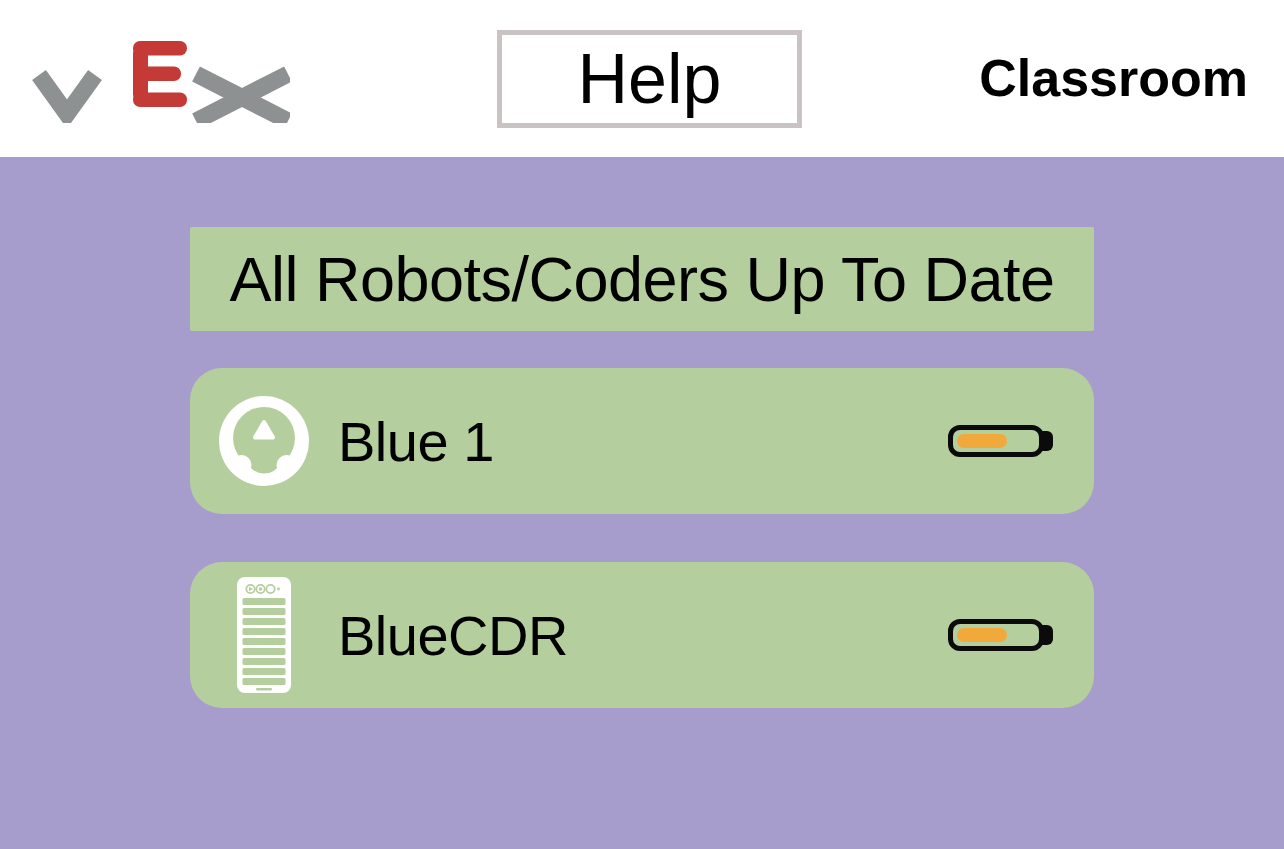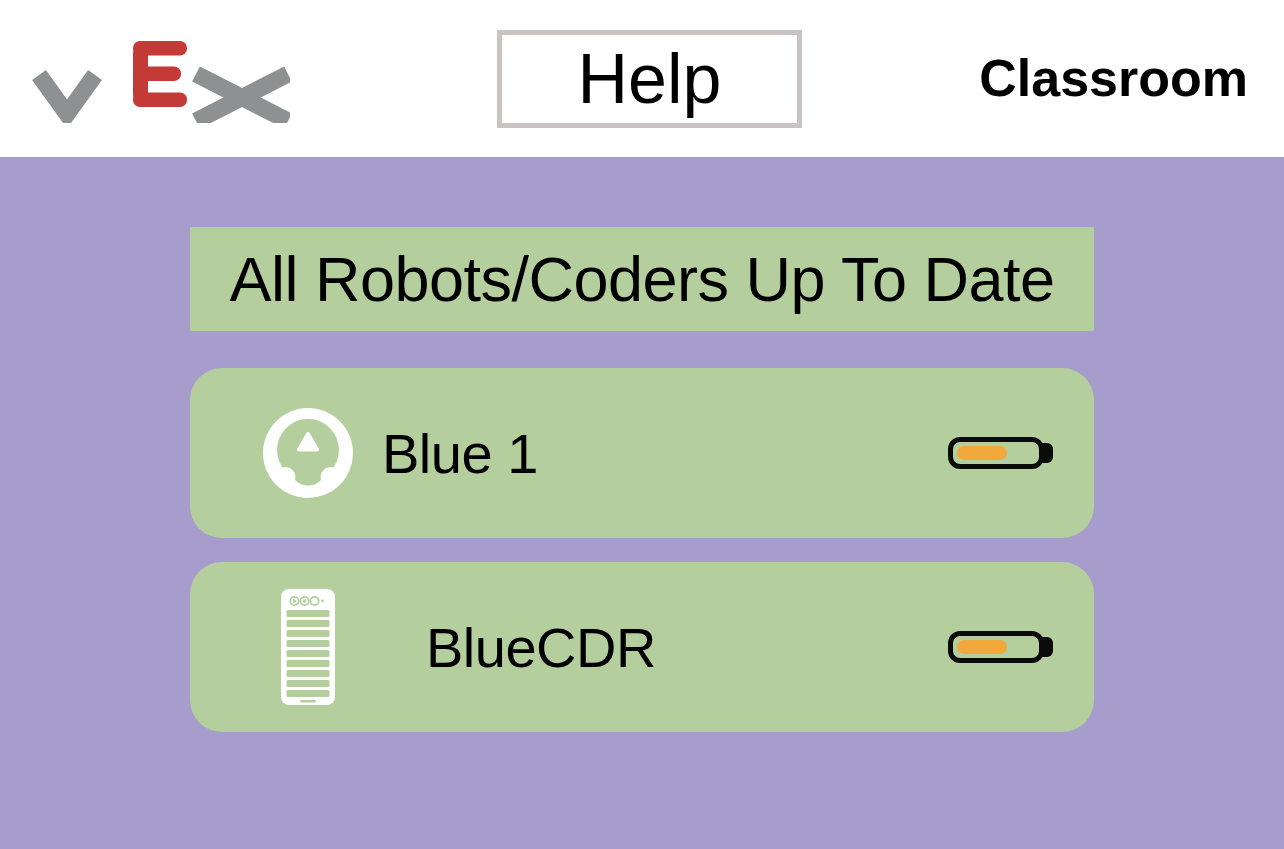--- a/index.html
+++ b/index.html
@@ -26,23 +26,23 @@
     display:flex;align-items:center;justify-content:center;cursor:pointer;}
   .classroom{position:absolute;right:36px;top:50%;transform:translateY(-52%);
     font-size:52px;line-height:1;font-weight:bold;}
 
   
   .main{position:absolute;left:0;top:157px;width:100%;height:692px;background:var(--background);}
   .content{width:904px;margin-left:190px;}
   .banner{margin-top:70px;height:104px;background:var(--card);border-radius:2px;
     display:flex;align-items:center;justify-content:center;
     font-size:63px;letter-spacing:-0.5px;white-space:nowrap;}
-  .card{margin-top:37px;height:170px;background:var(--card);border-radius:32px;
-    display:flex;align-items:center;padding-left:73px;cursor:pointer;}
-  .card + .card{margin-top:24px;gap:44px;}
+  .card{margin-top:37px;height:146px;background:var(--card);border-radius:32px;
+    display:flex;align-items:center;padding-left:29px;cursor:pointer;}
+  .card + .card{margin-top:48px;}
   .icon-box{width:90px;display:flex;align-items:center;justify-content:center;margin-right:29px;flex:0 0 auto;}
   .device-name{font-size:56px;letter-spacing:-0.5px;white-space:nowrap;}
 
   
   .battery{position:relative;margin-left:auto;margin-right:50px;
     width:96px;height:32px;border:5px solid var(--battery-outline);border-radius:12px;flex:0 0 auto;}
   .battery-fill{position:absolute;left:4px;top:4px;bottom:4px;width:58%;
     background:var(--battery-fill);border-radius:7px;}
   .battery-nub{position:absolute;right:-14px;top:50%;transform:translateY(-50%);
     width:11px;height:20px;background:var(--battery-outline);border-radius:0 6px 6px 0;}

